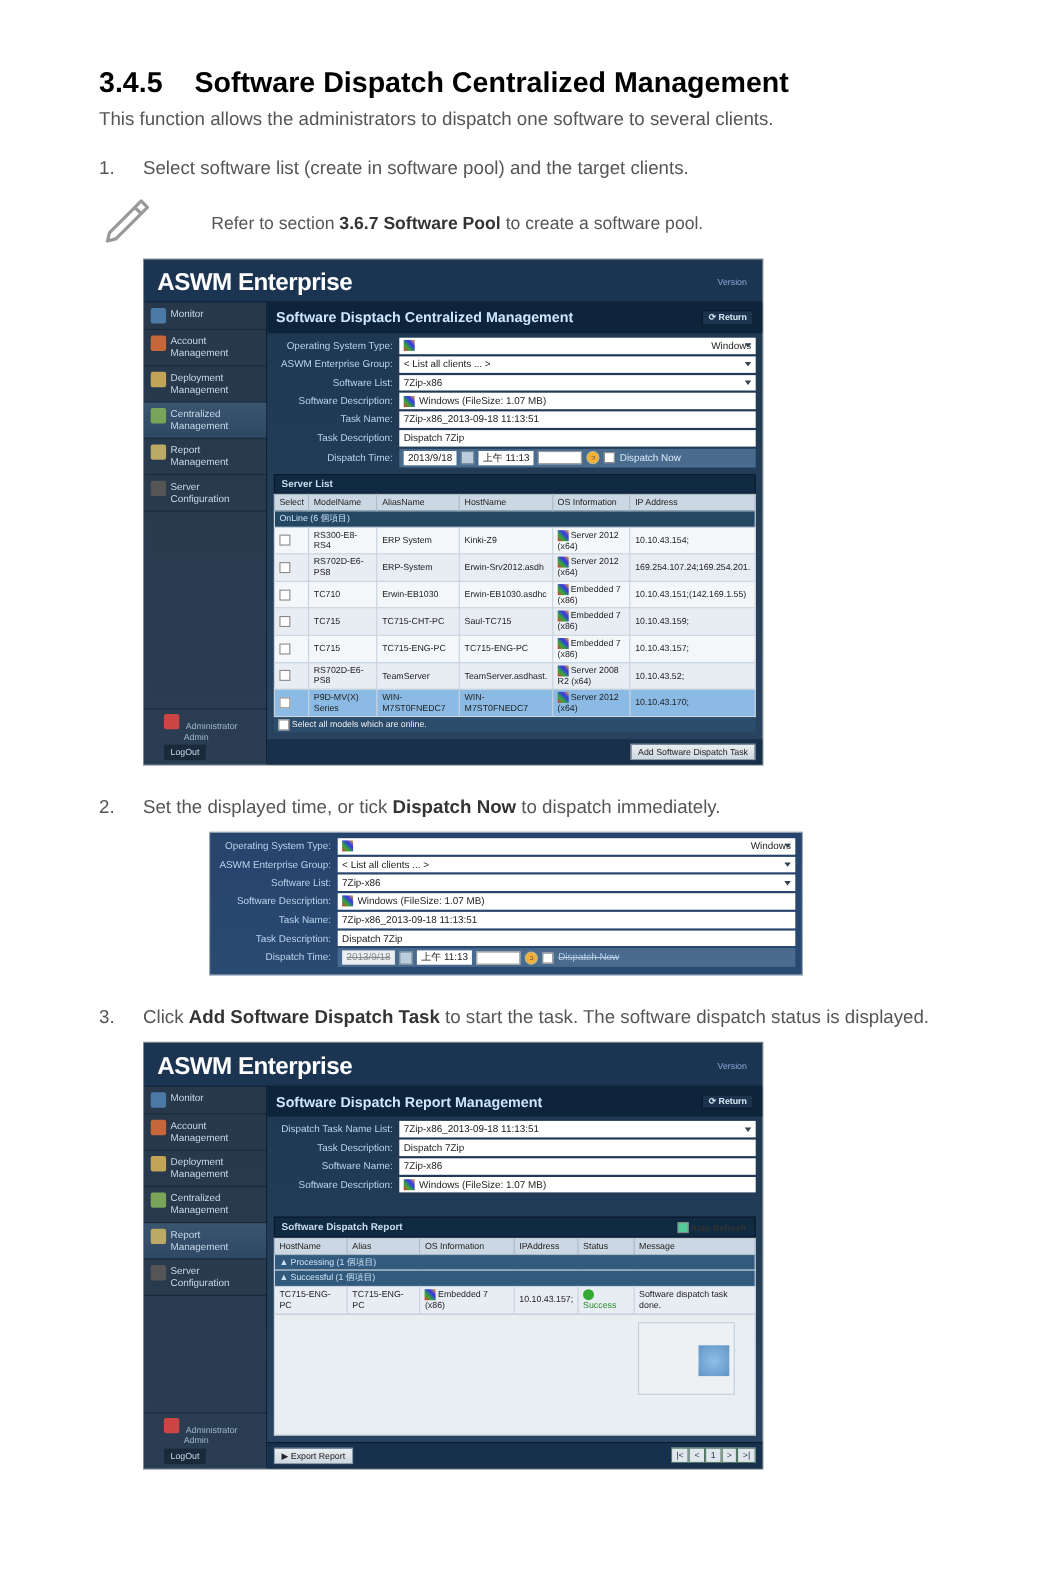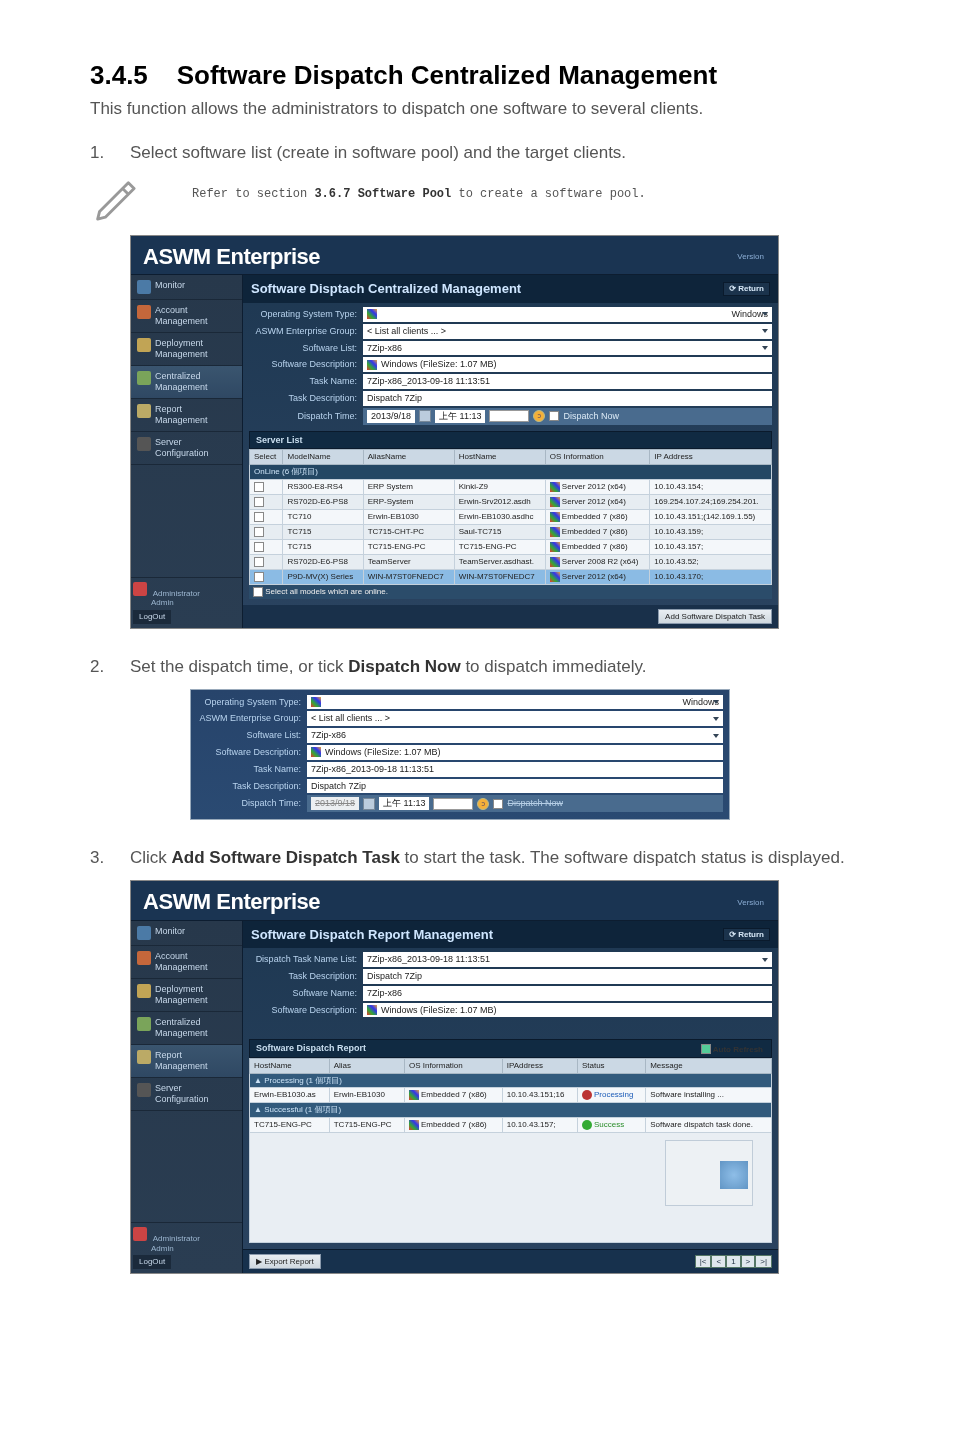--- a/index.html
+++ b/index.html
@@ -24,44 +24,43 @@
     .step {
       display: flex;
       font-size: 17px;
       color: #555;
       margin-bottom: 12px;
     }
     .step-num { width: 40px; flex-shrink: 0; }
     .step-text { flex: 1; }
     .note {
       display: flex;
-      align-items: flex-start;
+      align-items: center;
       margin: 12px 0 14px 0;
       padding: 0;
-      font-size: 12px;
+      font-size: 16px;
       color: #555;
-      font-family: Liberation Mono, monospace;
     }
     .note-icon {
       width: 46px;
       height: 46px;
       flex-shrink: 0;
       margin-right: 56px;
     }
     .note-icon svg { width: 100%; height: 100%; }
     .note-text { padding-top: 12px; }
     .panel {
       margin-left: 40px;
       margin-bottom: 28px;
       border: 1px solid #888;
       background: linear-gradient(to bottom, #1a3452, #1f3a5a);
       color: #eee;
       font-size: 9px;
       line-height: 1.2;
-      width: 649px;
+      width: 564px;
     }
     .panel-header {
       display: flex;
       justify-content: space-between;
       align-items: center;
       padding: 8px 12px 4px 12px;
       background: linear-gradient(to bottom, #1a3452, #1a3452);
     }
     .logo {
       font-family: "Arial Black", Arial, sans-serif;
@@ -95,21 +94,21 @@
       background: linear-gradient(to bottom, #3a556f, #2f4863);
     }
     .side-ico {
       width: 14px; height: 14px; margin-right: 4px;
       display: inline-block;
       background: #4b7aa6;
       border-radius: 2px;
       flex-shrink: 0;
     }
     .sidebar-bottom {
-      padding: 4px 2px;
+      padding: 4px 18px;
       font-size: 8px;
       color: #9cb6d0;
       border-top: 1px solid #1a2838;
     }
     .sidebar-logout {
       display: inline-block;
       background: #1b2a3b;
       padding: 2px 6px;
       margin-top: 2px;
       font-size: 8px;
@@ -442,21 +441,21 @@
       </div>
       <div class="actions">
         <button class="btn">Add Software Dispatch Task</button>
       </div>
     </div>
   </div>
 </div>
 
 <div class="step">
   <div class="step-num">2.</div>
-  <div class="step-text"><span>Set the dispatch time, or tick </span><span class="bold">Dispatch Now</span><span> to dispatch immediately.</span></div>
+  <div class="step-text"><span>Set the displayed time, or tick </span><span class="bold">Dispatch Now</span><span> to dispatch immediately.</span></div>
 </div>
 
 <div class="panel small" style="background:none;border:1px solid #9ab">
   <div class="form-rows">
     <div class="form-row">
         <div class="form-label">Operating System Type:</div>
         <div class="form-field drop">
           <span class="winflag"></span>
           <span>Windows</span>
         </div>
@@ -584,28 +583,20 @@
                 <th>Alias</th>
                 <th>OS Information</th>
                 <th>IPAddress</th>
                 <th>Status</th>
                 <th>Message</th>
           </tr>
           <tr>
                 <td colspan="6" style="background:#325a7c;color:#cbe2f6">▲ <span>Processing (1 個項目)</span></td>
               </tr>
           <tr>
-                <td>Erwin-EB1030.as</td>
-                <td>Erwin-EB1030</td>
-                <td><span class="os-ico"></span><span>Embedded 7 (x86)</span></td>
-                <td>10.10.43.151;16</td>
-                <td class="status-proc"><span class="status-ico" style="background:#b33"></span><span>Processing</span></td>
-                <td>Software installing ...</td>
-              </tr>
-          <tr>
                 <td colspan="6" style="background:#325a7c;color:#cbe2f6">▲ <span>Successful (1 個項目)</span></td>
               </tr>
           <tr>
                 <td>TC715-ENG-PC</td>
                 <td>TC715-ENG-PC</td>
                 <td><span class="os-ico"></span><span>Embedded 7 (x86)</span></td>
                 <td>10.10.43.157;</td>
                 <td class="status-succ"><span class="status-ico" style="background:#3a3"></span><span>Success</span></td>
                 <td>Software dispatch task done.</td>
               </tr>

